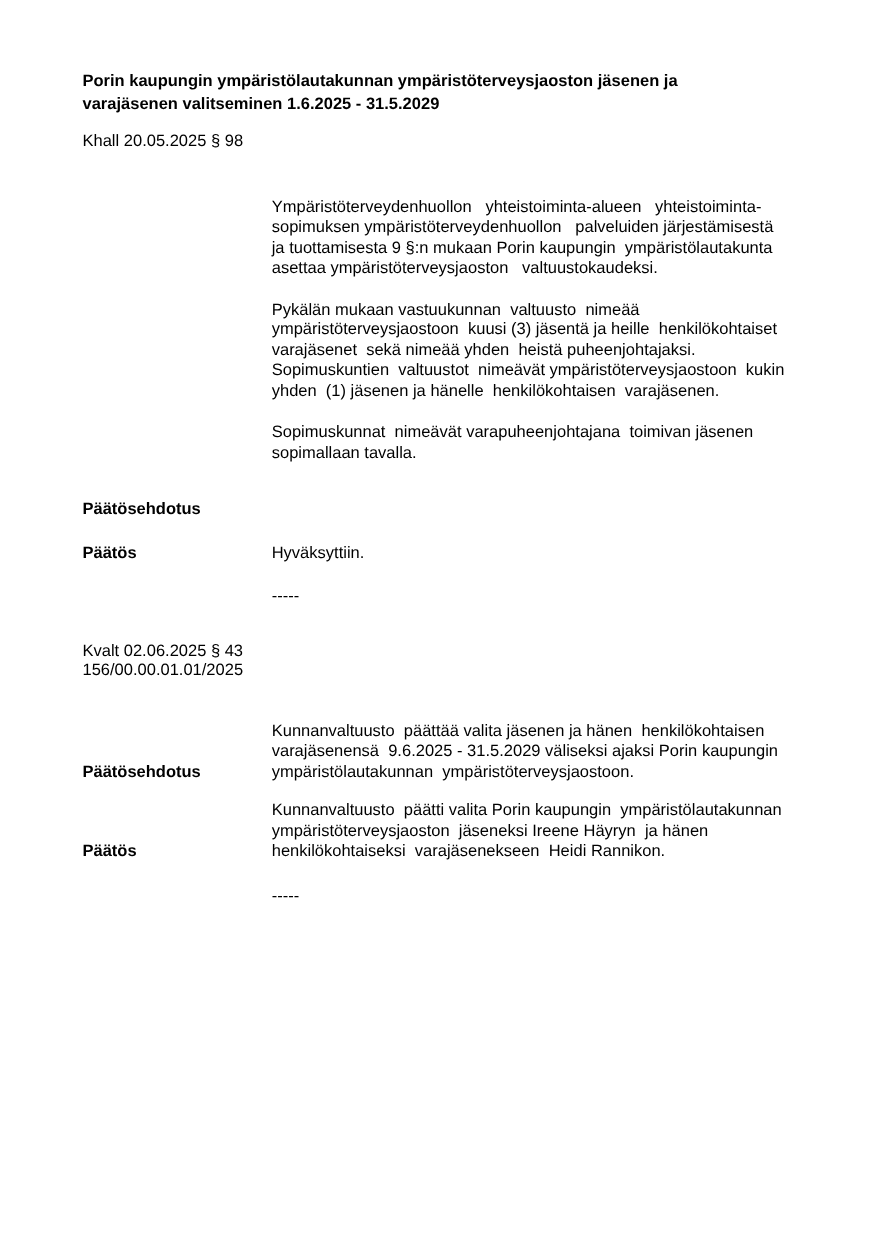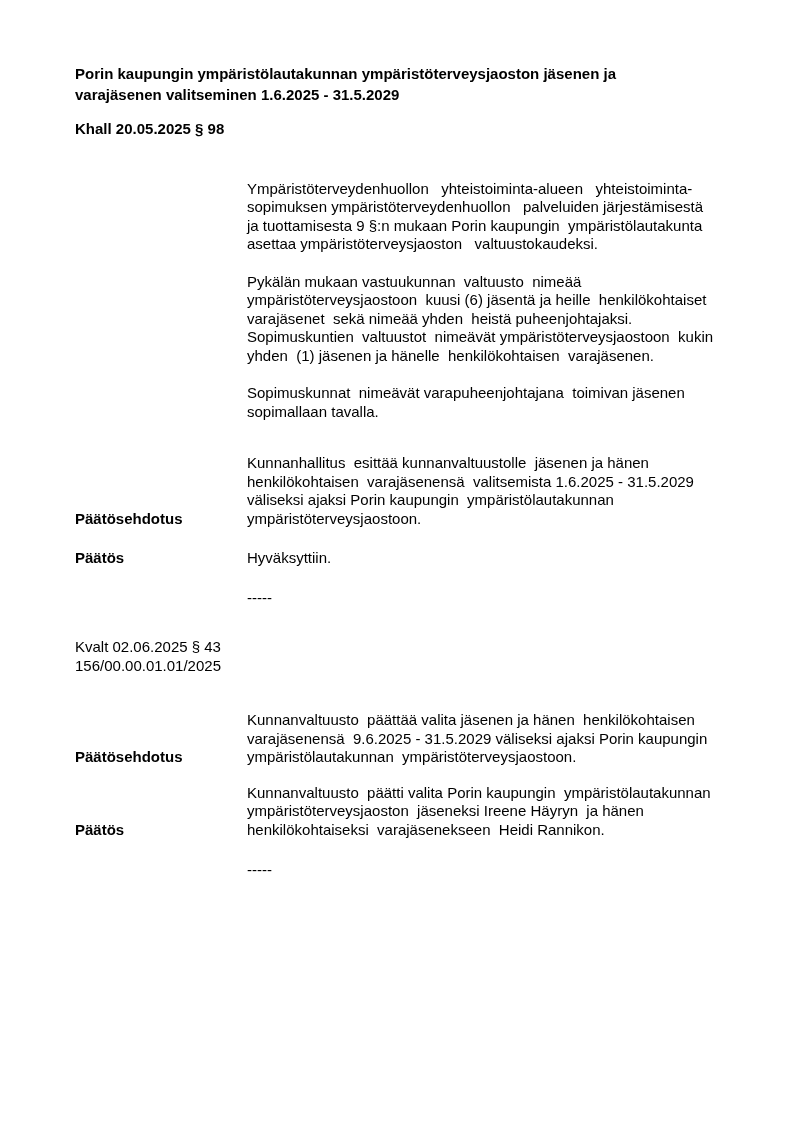--- a/index.html
+++ b/index.html
@@ -28,21 +28,21 @@
   .title {
     font-size: 15px;
     font-weight: bold;
     line-height: 21px;
     white-space: pre-wrap;
     width: 640px;
   }
   .ref {
     white-space: pre-wrap;
   }
-  .khall-ref   { margin-top: 15px; font-weight: bold; }
+  .khall-ref   { margin-top: 15px; }
   .block-p1    { margin-top: 41px; }
   .block-p2    { margin-top: 19px; }
   .block-p3    { margin-top: 19px; }
   .row-pe1     { margin-top: 33px; }
   .row-pd1     { margin-top: 21px; }
   .sep-1       { margin-top: 21px; }
   .kvalt-refs  { margin-top: 31px; }
   .row-pe2     { margin-top: 36px; }
   .row-pd2     { margin-top: 17px; }
   .sep-2       { margin-top: 22px; }
@@ -76,34 +76,30 @@
 varajäsenen valitseminen 1.6.2025 - 31.5.2029</h1>
 
   <div class="ref khall-ref">Khall 20.05.2025 § 98</div>
 
   <div class="indent block-p1">Ympäristöterveydenhuollon   yhteistoiminta-alueen   yhteistoiminta-
 sopimuksen ympäristöterveydenhuollon   palveluiden järjestämisestä
 ja tuottamisesta 9 §:n mukaan Porin kaupungin  ympäristölautakunta
 asettaa ympäristöterveysjaoston   valtuustokaudeksi.</div>
 
   <div class="indent block-p2">Pykälän mukaan vastuukunnan  valtuusto  nimeää
-ympäristöterveysjaostoon  kuusi (6) jäsentä ja heille  henkilökohtaiset
+ympäristöterveysjaostoon  kuusi (3) jäsentä ja heille  henkilökohtaiset
 varajäsenet  sekä nimeää yhden  heistä puheenjohtajaksi.
 Sopimuskuntien  valtuustot  nimeävät ympäristöterveysjaostoon  kukin
 yhden  (1) jäsenen ja hänelle  henkilökohtaisen  varajäsenen.</div>
 
   <div class="indent block-p3">Sopimuskunnat  nimeävät varapuheenjohtajana  toimivan jäsenen
 sopimallaan tavalla.</div>
 
   <div class="row row-pe1">
     <div class="label">Päätösehdotus</div>
-    <div class="content">Kunnanhallitus  esittää kunnanvaltuustolle  jäsenen ja hänen
-henkilökohtaisen  varajäsenensä  valitsemista 1.6.2025 - 31.5.2029
-väliseksi ajaksi Porin kaupungin  ympäristölautakunnan
-ympäristöterveysjaostoon.</div>
   </div>
 
   <div class="row row-pd1">
     <div class="label">Päätös</div>
     <div class="content">Hyväksyttiin.</div>
   </div>
 
   <div class="indent sep-1">-----</div>
 
   <div class="kvalt-refs">

